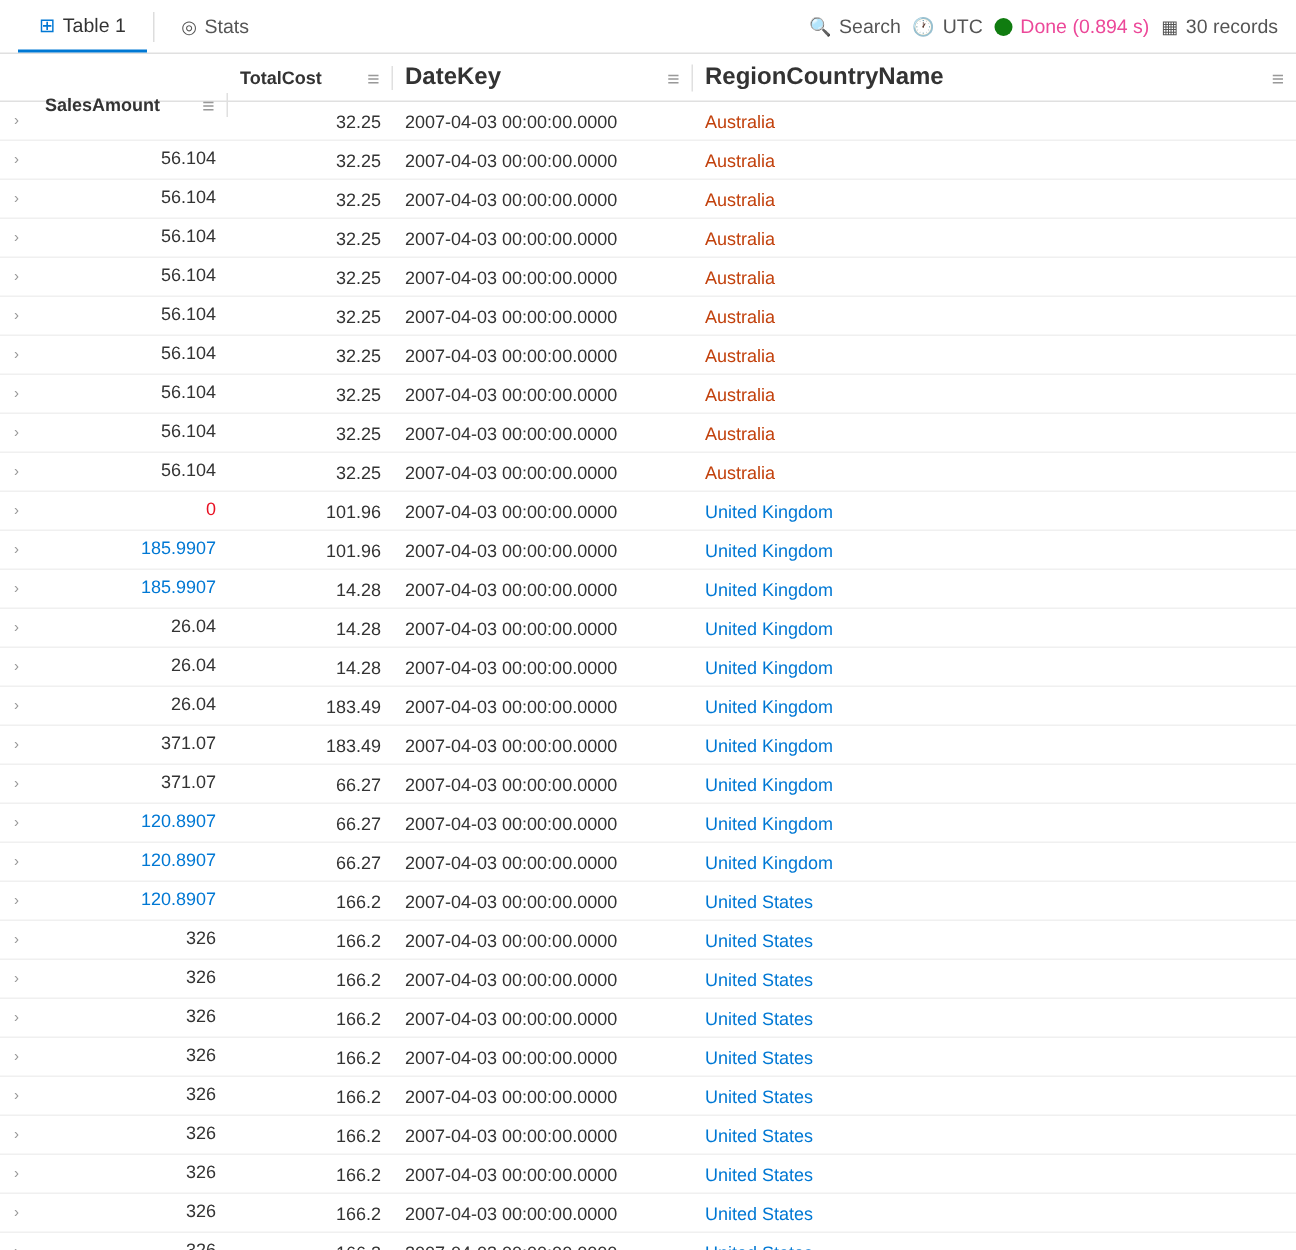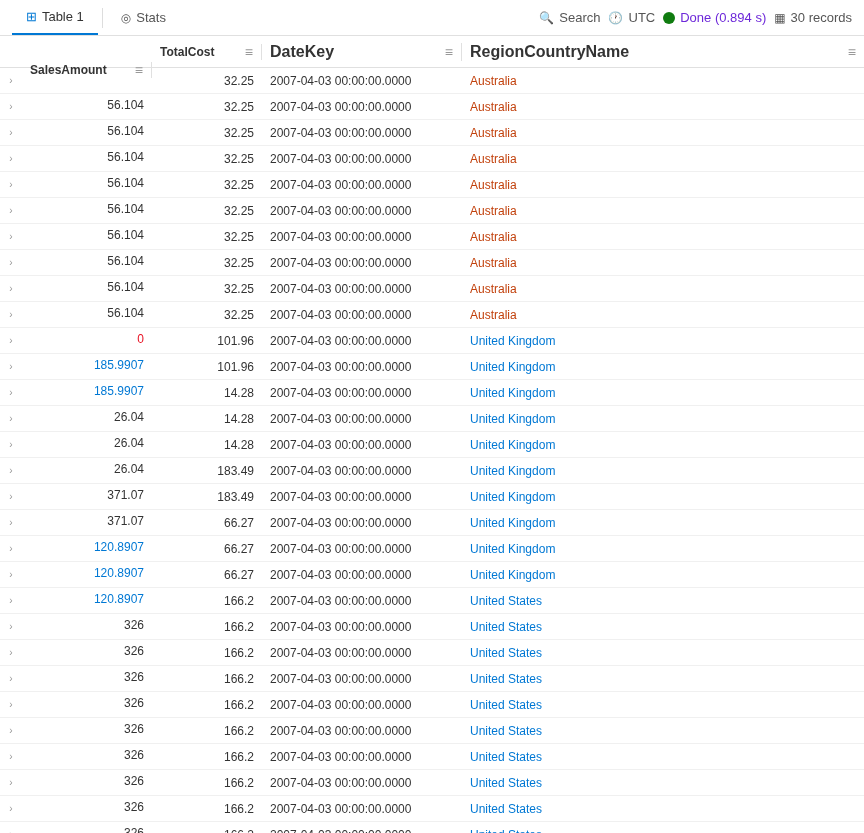--- a/index.html
+++ b/index.html
@@ -59,21 +59,21 @@
       display: flex;
       align-items: center;
       gap: 5px;
       color: #555;
       font-size: 13px;
     }
     .topbar-done {
       display: flex;
       align-items: center;
       gap: 5px;
-      color: #6d28d9;
+      color: #ec4899;
       font-size: 13px;
     }
     .done-dot {
       width: 12px;
       height: 12px;
       border-radius: 50%;
       background: #107c10;
       display: inline-block;
     }
     .topbar-records {

